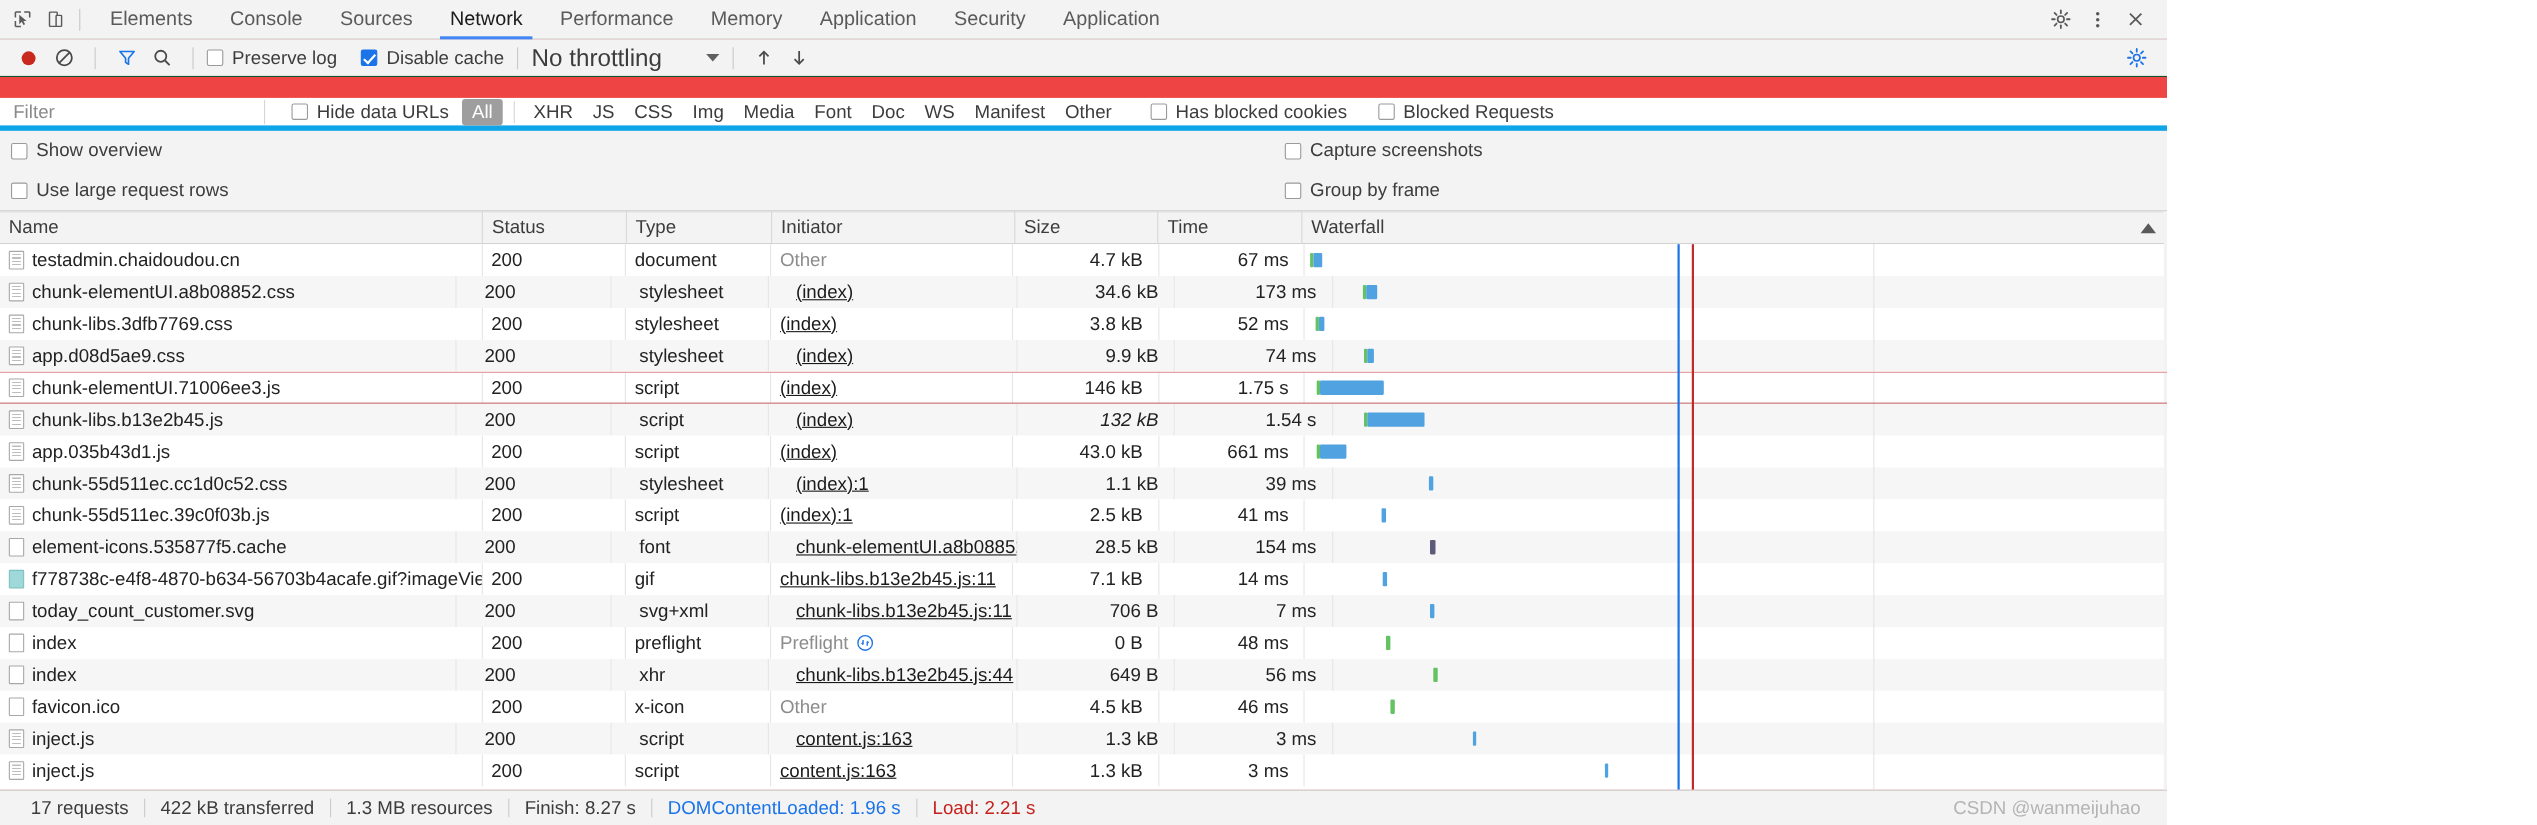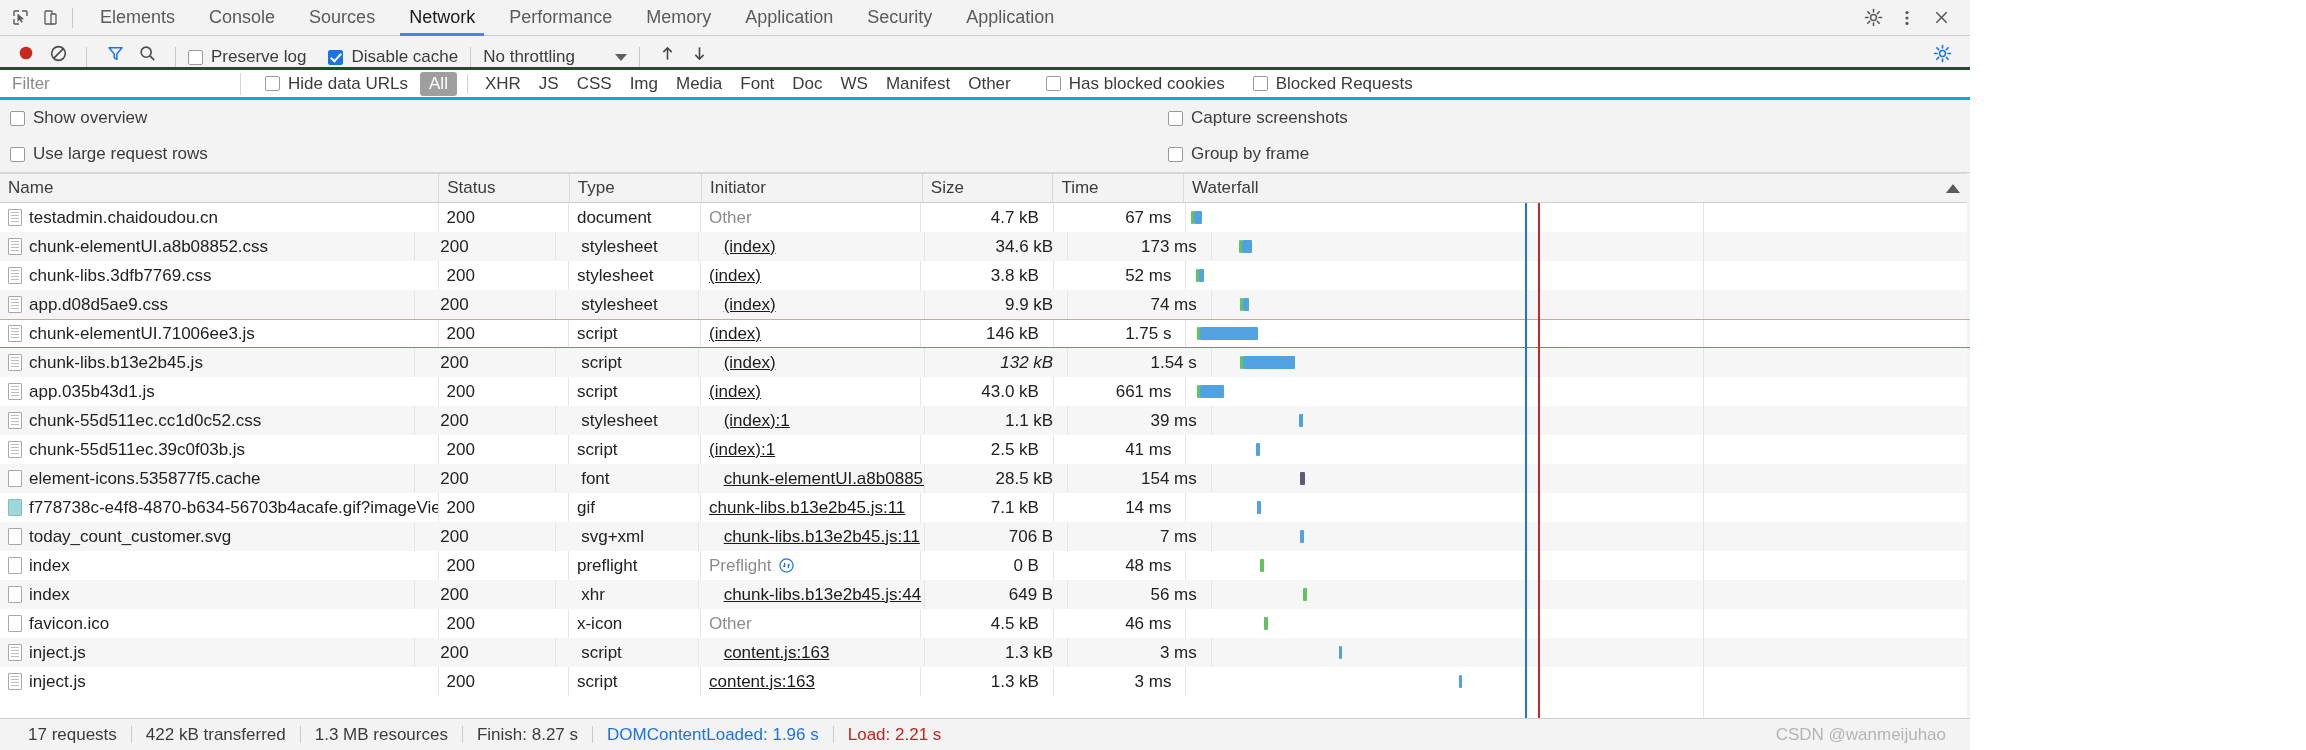--- a/index.html
+++ b/index.html
@@ -67,22 +67,22 @@
   .tbr-btn {
     width: 30px; height: 28px;
     display: flex; align-items: center; justify-content: center;
     cursor: pointer;
   }
 
   
   .nettoolbar {
     height: 34px; min-height: 34px;
     background: #f3f3f3;
-    border-bottom: 3px solid #14532d;
-    display: flex; align-items: flex-end;
+    border-bottom: 1px solid #14532d;
+    display: flex; align-items: center;
     padding: 0 10px;
     gap: 0px;
     position: relative;
   }
   .tool-btn {
     width: 32px; height: 28px;
     display: flex; align-items: center; justify-content: center;
     cursor: pointer;
   }
   .vsep { width: 1px; height: 20px; background: #c8c8c8; margin: 0 12px; }
@@ -110,40 +110,41 @@
     content: "";
     position: absolute;
     left: 4px; top: 0.5px;
     width: 4px; height: 9px;
     border: solid #fff;
     border-width: 0 2px 2px 0;
     transform: rotate(42deg);
   }
   .throttle {
     display: flex; align-items: center;
-    font-size: 17px; color: #3c3c3c;
+    font-size: 22px; color: #3c3c3c;
     cursor: pointer;
     white-space: nowrap;
   }
   .throttle .caret {
     margin-left: 40px;
     width: 0; height: 0;
     border-left: 6px solid transparent;
     border-right: 6px solid transparent;
     border-top: 7px solid #5f5f5f;
   }
   .nettoolbar-right { margin-left: auto; display: flex; align-items: center; padding-right: 2px; }
 
   
   .filterrow {
     height: 30px; min-height: 30px;
     background: #ffffff;
-    border-bottom: 3px solid #0ea5e9;
+    border-bottom: 5px solid #0ea5e9;
     display: flex; align-items: center;
     padding: 0 0 0 10px;
+    margin-top: 19px;
   }
   .filter-input {
     width: 222px;
     height: 22px;
     border: none;
     outline: none;
     font-size: 17px;
     color: #3c3c3c;
     background: transparent;
     font-family: "Liberation Sans", sans-serif;

